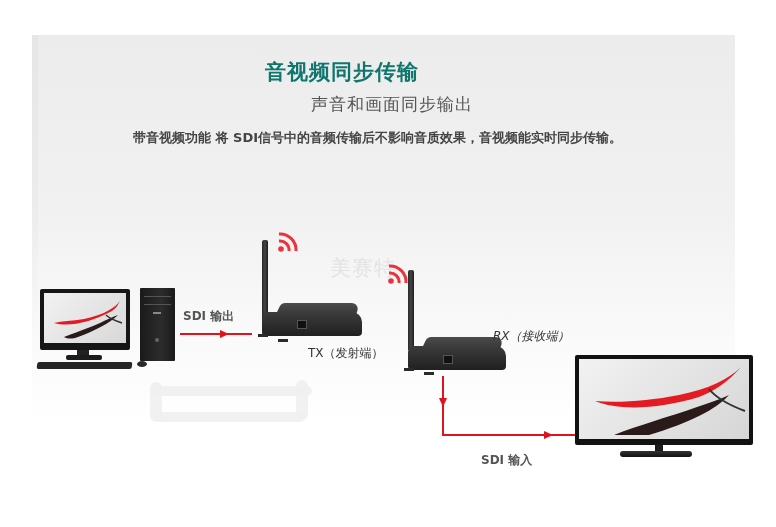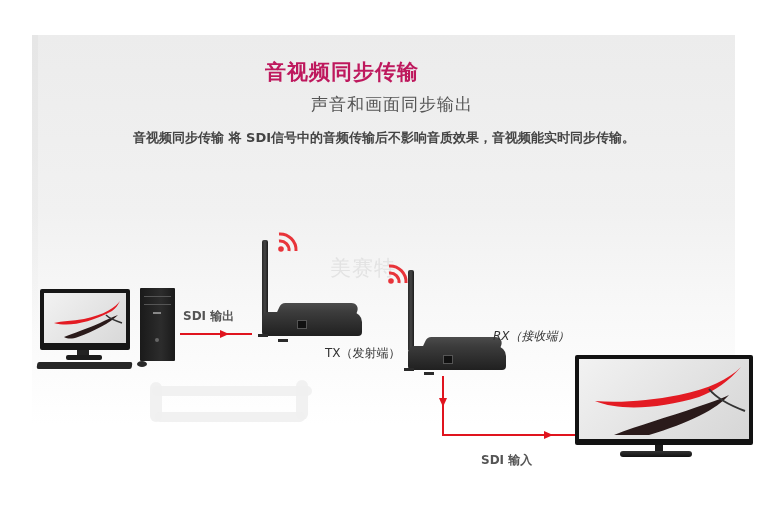--- a/index.html
+++ b/index.html
@@ -11,21 +11,21 @@
   .panel {
     position: absolute; left: 32px; top: 35px; width: 703px; height: 390px;
     background: linear-gradient(to bottom, #ececec 0%, #f1f1f1 45%, #f8f8f8 70%, #ffffff 100%);
   }
   .panel-edge {
     position: absolute; left: 32px; top: 35px; width: 6px; height: 300px;
     background: linear-gradient(to bottom, #e6e6e6, rgba(240,240,240,0));
   }
   .title {
     position: absolute; left: 0; width: 684px; top: 58px; text-align: center;
-    font-size: 21px; font-weight: bold; color: #be185d; letter-spacing: 1px;
+    font-size: 21px; font-weight: bold; color: #0f766e; letter-spacing: 1px;
     padding-left: 0px;
   }
   .subtitle {
     position: absolute; left: 0; width: 776px; top: 93px; text-align: center;
     font-size: 17px; color: #555555; letter-spacing: 1px; padding-left: 4px;
   }
   .desc {
     position: absolute; left: 133px; top: 129px; width: 600px;
     font-size: 13px; font-weight: bold; color: #444444; white-space: nowrap;
   }
@@ -82,21 +82,21 @@
   .shadow-stroke { position: absolute; background: rgba(240,240,240,0.9); border-radius: 8px; }
 </style>
 </head>
 <body>
 
 <div class="panel"></div>
 <div class="panel-edge"></div>
 
 <div class="title">音视频同步传输</div>
 <div class="subtitle">声音和画面同步输出</div>
-<div class="desc">音视频同步传输 将 SDI信号中的音频传输后不影响音质效果，音视频能实时同步传输。</div>
+<div class="desc">带音视频功能 将 SDI信号中的音频传输后不影响音质效果，音视频能实时同步传输。</div>
 
 <div class="shadow-stroke" style="left:152px;top:386px;width:160px;height:10px;"></div>
 <div class="shadow-stroke" style="left:150px;top:382px;width:12px;height:40px;"></div>
 <div class="shadow-stroke" style="left:296px;top:380px;width:12px;height:40px;"></div>
 <div class="shadow-stroke" style="left:155px;top:412px;width:150px;height:10px;"></div>
 
 <div class="watermark">美赛特</div>
 
 <div>
   <div class="monitor">
@@ -128,21 +128,21 @@
   <circle cx="5" cy="19" r="2.8" fill="#e8343a"></circle>
   <path d="M3 11 A 9 9 0 0 1 13 21" stroke="#e8343a" stroke-width="3" fill="none"></path>
   <path d="M3 4 A 16 16 0 0 1 20 21" stroke="#e8343a" stroke-width="3" fill="none"></path>
 </svg>
 <div class="antenna" style="left:262px;top:240px;height:80px;"></div>
 <div class="box-top" style="left:278px;top:303px;width:80px;height:14px;"></div>
 <div class="box-body" style="left:262px;top:312px;width:100px;height:24px;"></div>
 <div class="port" style="left:297px;top:320px;"></div>
 <div class="box-foot" style="left:258px;top:334px;width:10px;"></div>
 <div class="box-foot" style="left:278px;top:339px;width:10px;"></div>
-<div class="label" style="left:308px;top:345px;margin-left:17px;">TX（发射端）</div>
+<div class="label" style="left:308px;top:345px;">TX（发射端）</div>
 
 <svg class="wifi" width="26" height="24" viewBox="0 0 26 24" style="left:386px;top:262px;">
   <circle cx="5" cy="19" r="2.8" fill="#e8343a"></circle>
   <path d="M3 11 A 9 9 0 0 1 13 21" stroke="#e8343a" stroke-width="3" fill="none"></path>
   <path d="M3 4 A 16 16 0 0 1 20 21" stroke="#e8343a" stroke-width="3" fill="none"></path>
 </svg>
 <div class="antenna" style="left:408px;top:270px;height:80px;"></div>
 <div class="box-top" style="left:424px;top:337px;width:78px;height:14px;"></div>
 <div class="box-body" style="left:408px;top:346px;width:98px;height:24px;"></div>
 <div class="port" style="left:443px;top:355px;"></div>

